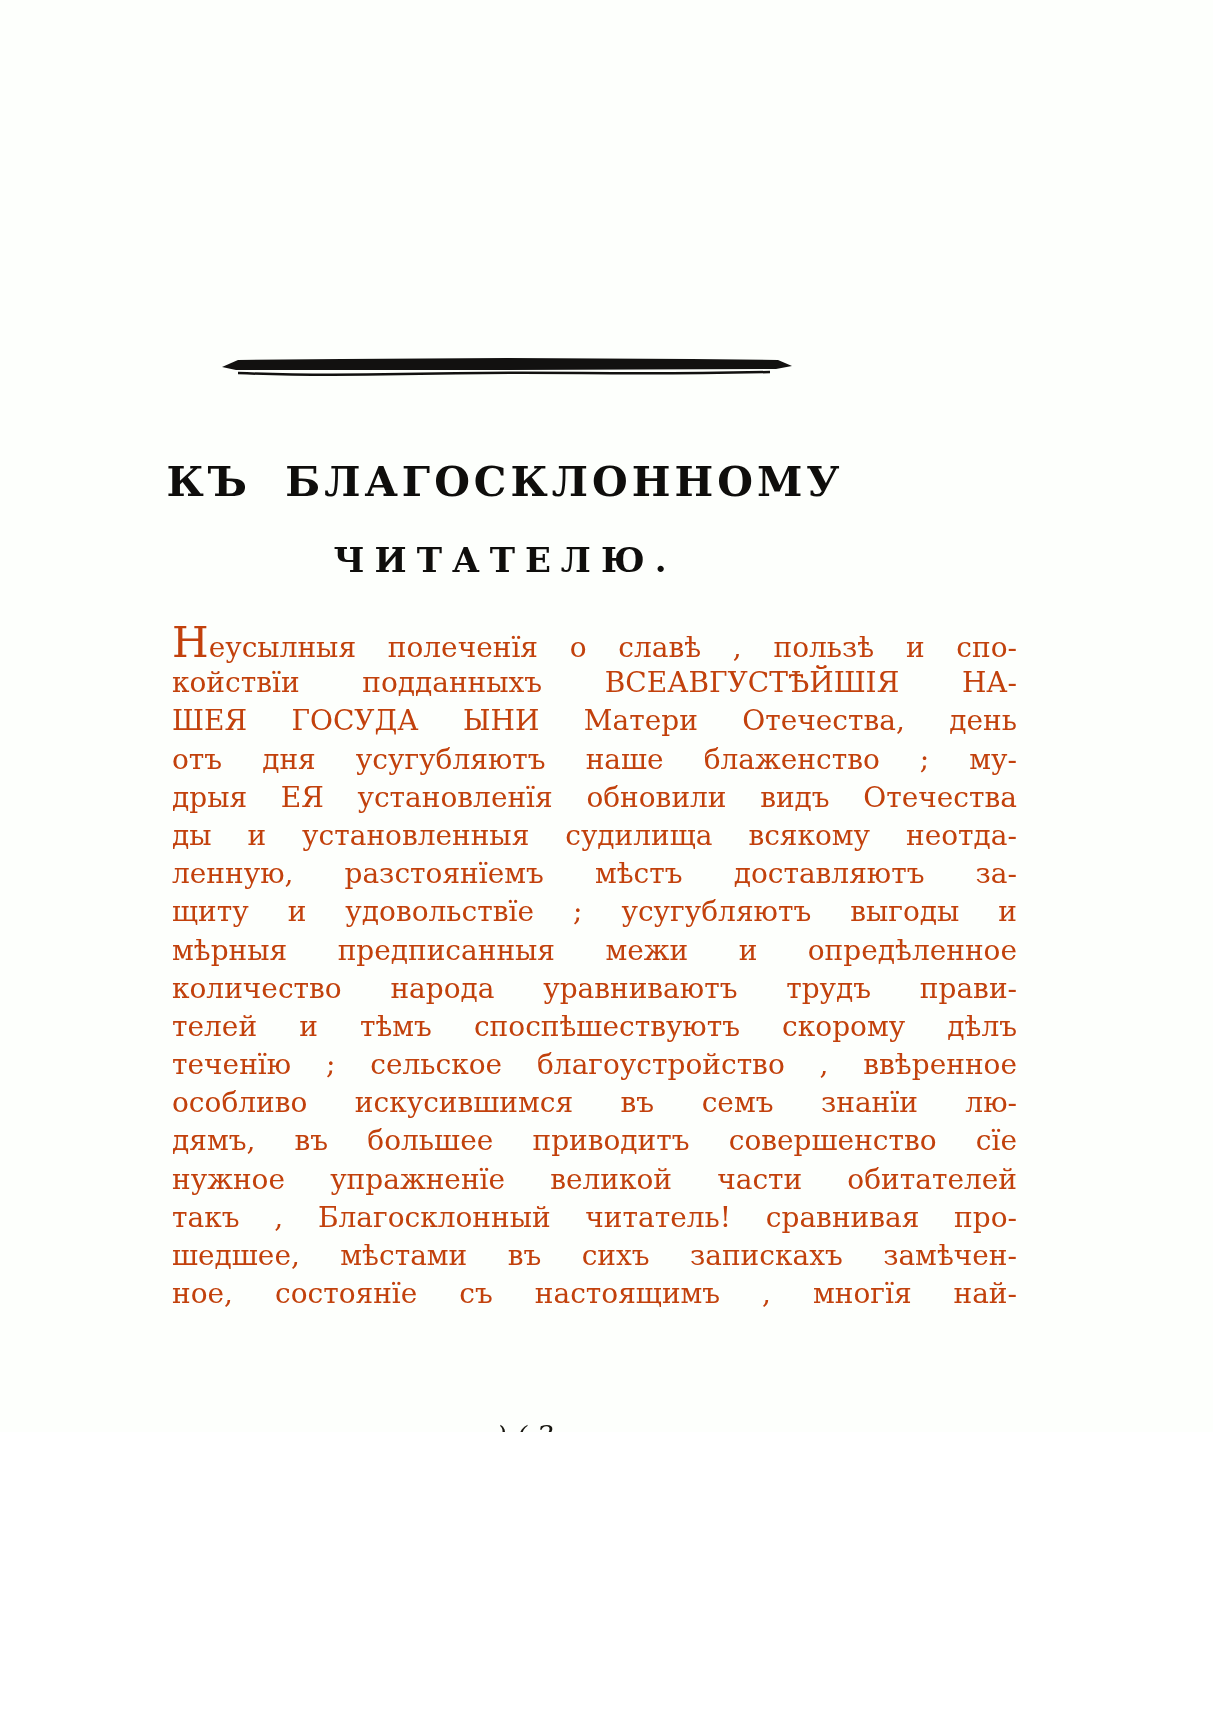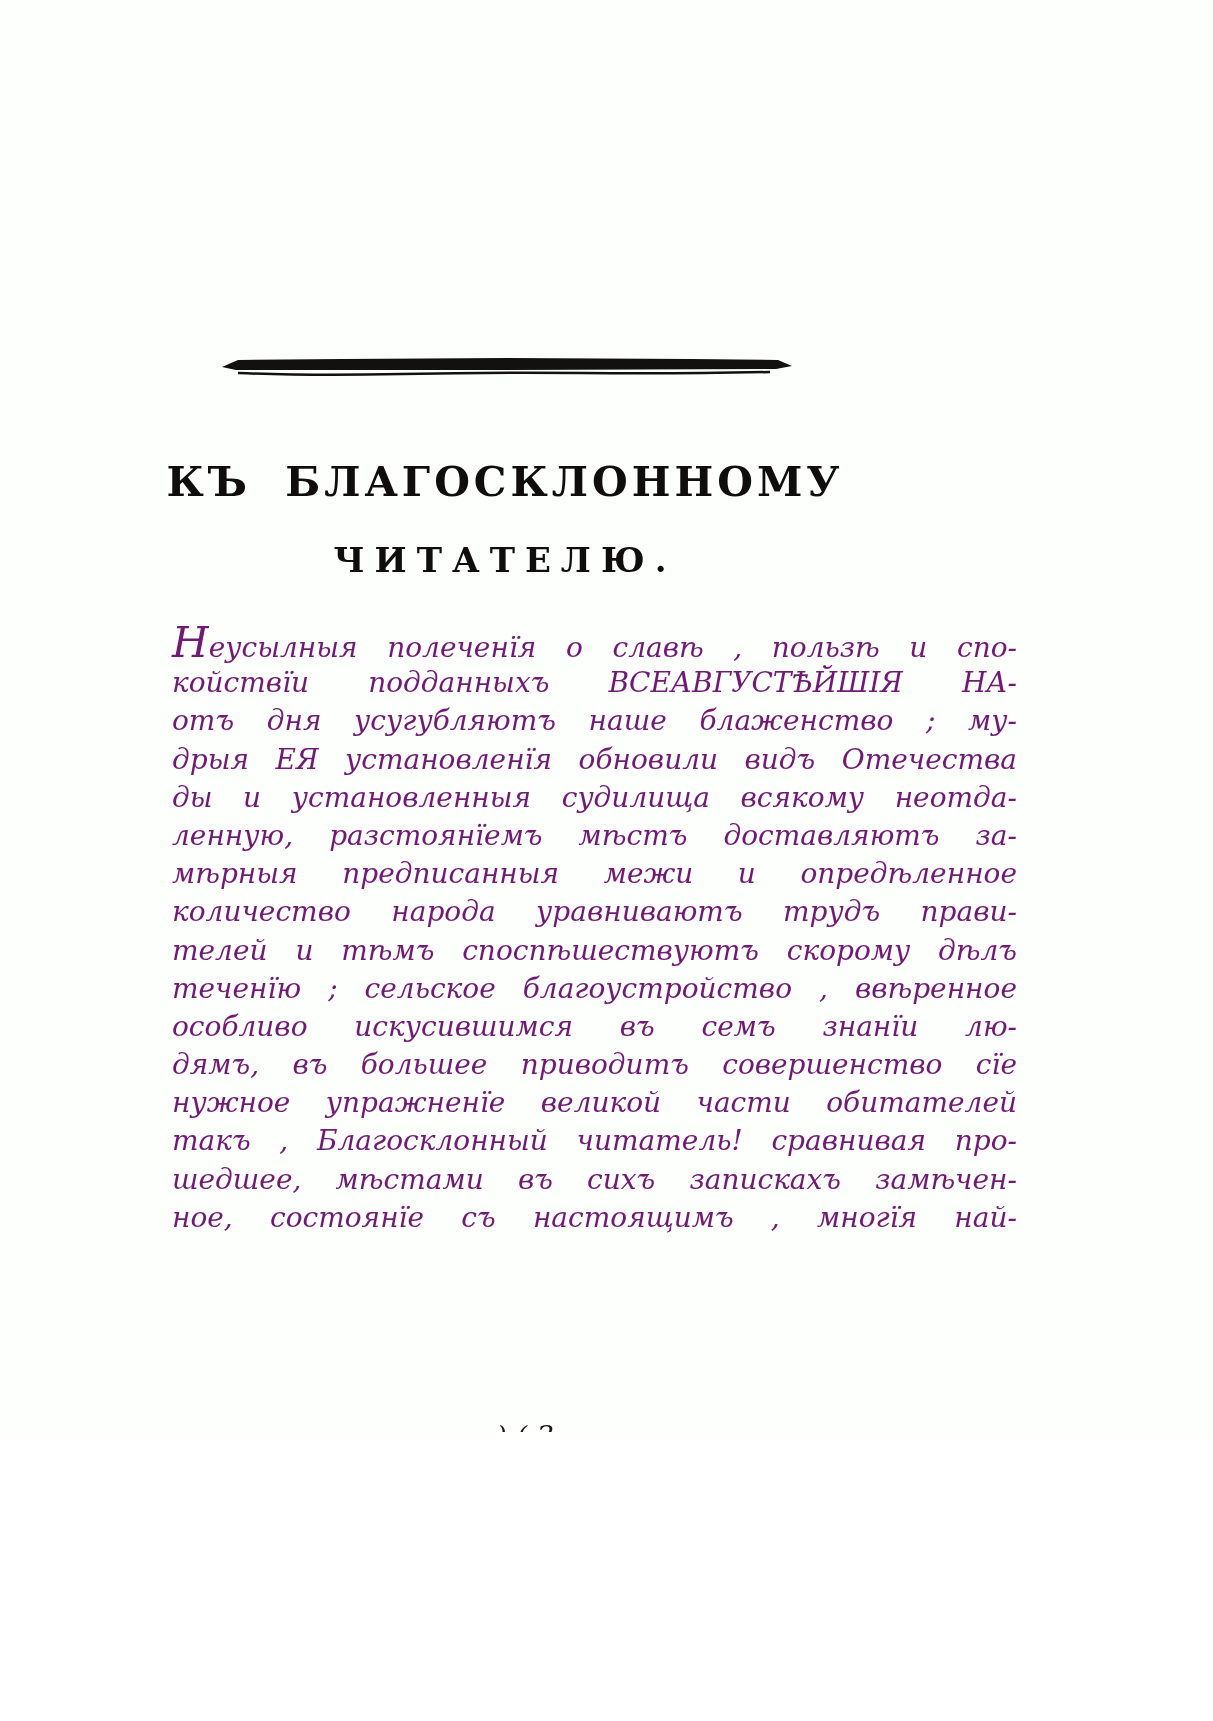--- a/index.html
+++ b/index.html
@@ -41,23 +41,22 @@
     font-size: 34px;
     font-weight: bold;
     letter-spacing: 10px;
   }
   .body-text {
     position: absolute;
     left: 172px;
     top: 626px;
     width: 845px;
     font-size: 28px;
-    font-style: italic;
     line-height: 38.2px;
-    color: #701a75;
+    color: #c2410c;
   }
   .text-line {
     text-align: justify;
     text-align-last: justify;
     white-space: normal;
     height: 38.2px;
     overflow: visible;
   }
   .text-line.first-line::first-letter {
     font-size: 1.5em;
@@ -105,24 +104,26 @@
     <path d="M16 17 Q 90 20 180 18 T 360 17 T 548 16" stroke="#121110" stroke-width="2.5" fill="none"></path>
   </svg>
 
   <div class="heading heading-line1">КЪ БЛАГОСКЛОННОМУ</div>
 
   <div class="heading heading-line2">ЧИТАТЕЛЮ.</div>
 
   <div class="body-text">
     <div class="text-line first-line">Неусылныя полеченїя о славѣ , пользѣ и спо-</div>
     <div class="text-line">койствїи подданныхъ ВСЕАВГУСТѢЙШІЯ НА-</div>
+    <div class="text-line">ШЕЯ ГОСУДА ЫНИ Матери Отечества, день</div>
     <div class="text-line">отъ дня усугубляютъ наше блаженство ; му-</div>
     <div class="text-line">дрыя ЕЯ установленїя обновили видъ Отечества</div>
     <div class="text-line">ды и установленныя судилища всякому неотда-</div>
     <div class="text-line">ленную, разстоянїемъ мѣстъ доставляютъ за-</div>
+    <div class="text-line">щиту  и удовольствїе ; усугубляютъ выгоды и</div>
     <div class="text-line">мѣрныя предписанныя межи и опредѣленное</div>
     <div class="text-line">количество народа уравниваютъ  трудъ прави-</div>
     <div class="text-line">телей и тѣмъ споспѣшествуютъ скорому дѣлъ</div>
     <div class="text-line">теченїю ; сельское благоустройство , ввѣренное</div>
     <div class="text-line">особливо искусившимся  въ семъ знанїи  лю-</div>
     <div class="text-line">дямъ, въ большее приводитъ совершенство сїе</div>
     <div class="text-line">нужное упражненїе великой части обитателей</div>
     <div class="text-line">такъ , Благосклонный читатель!  сравнивая про-</div>
     <div class="text-line">шедшее, мѣстами въ сихъ запискахъ замѣчен-</div>
     <div class="text-line">ное, состоянїе съ настоящимъ ,  многїя най-</div>

